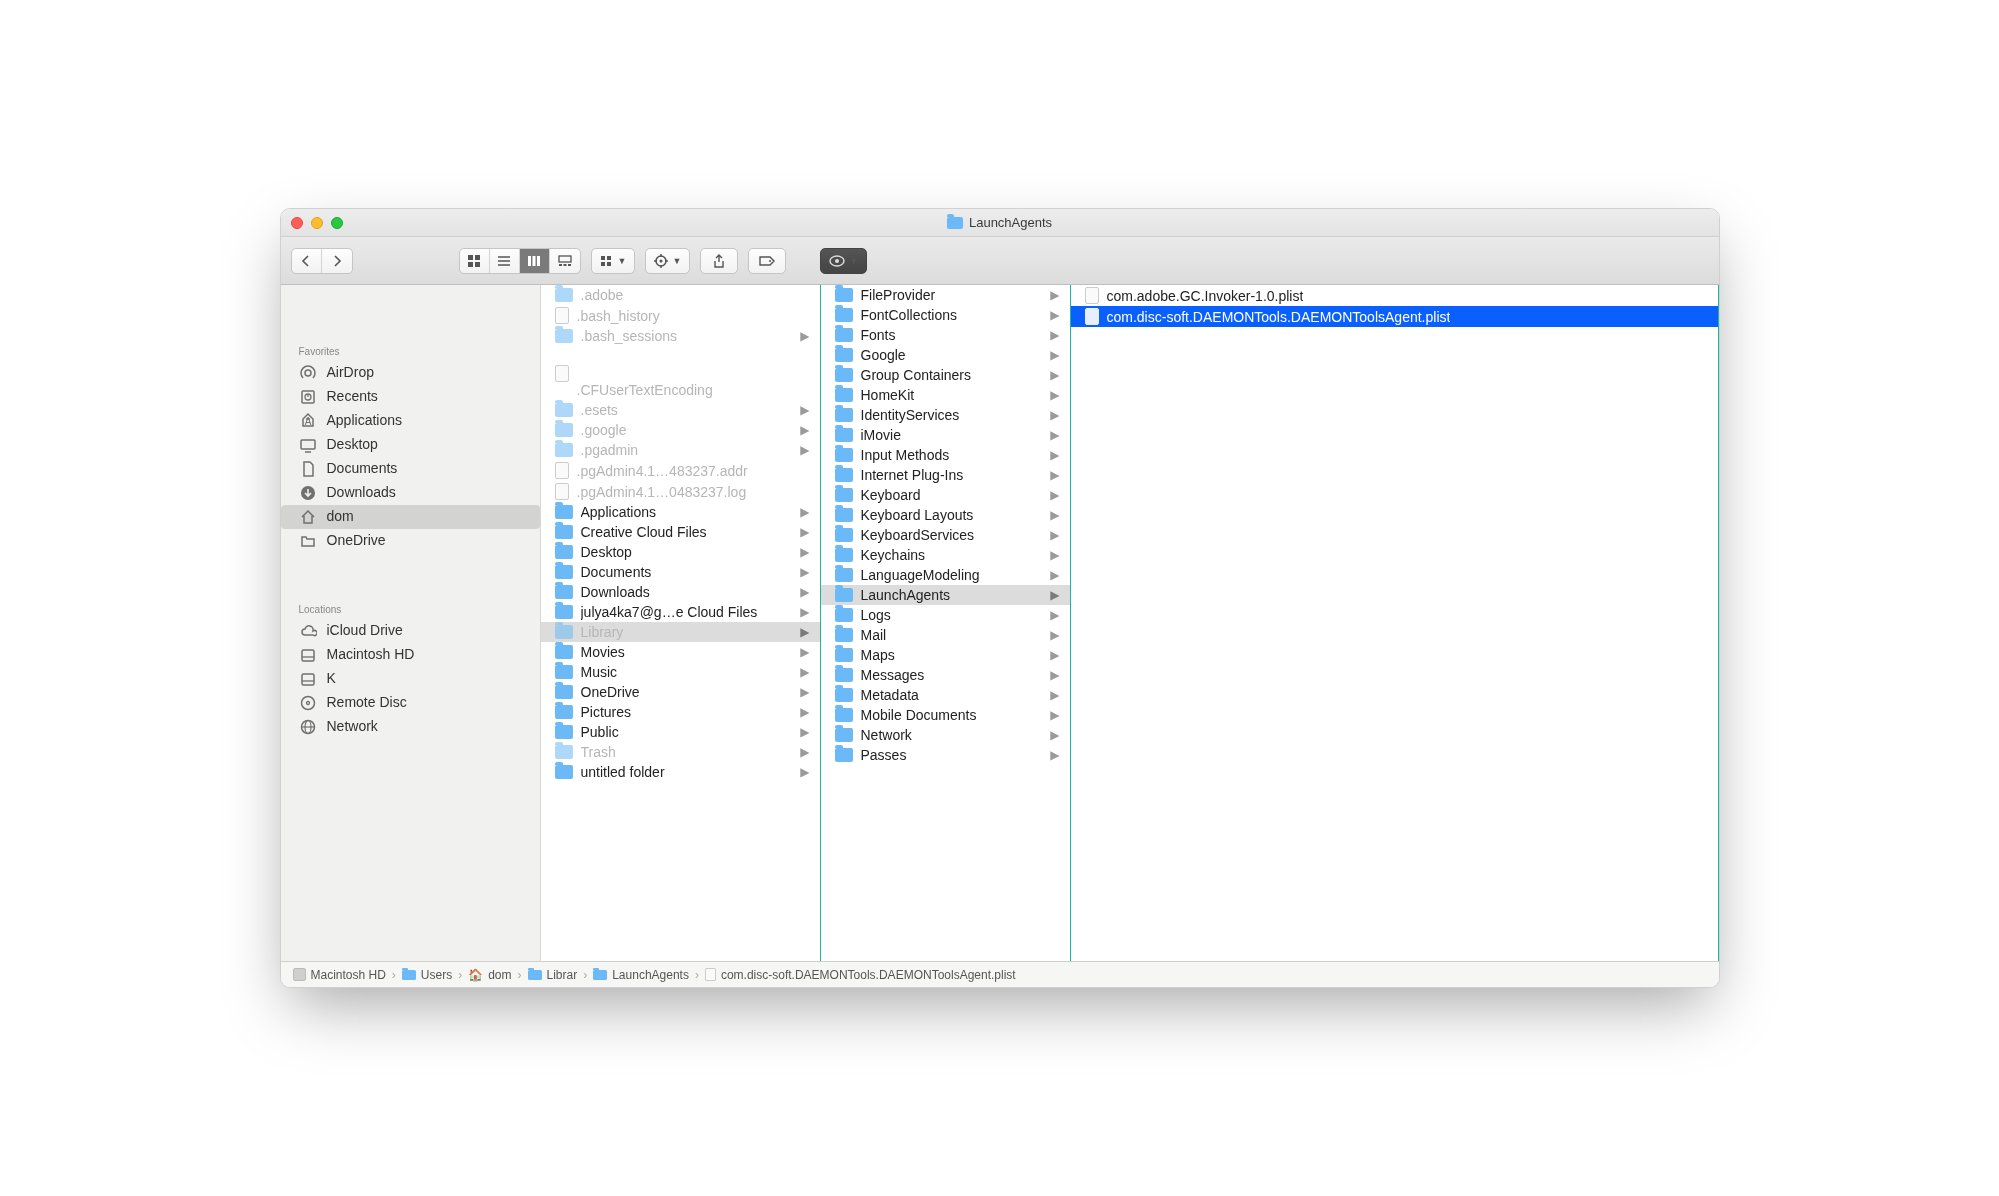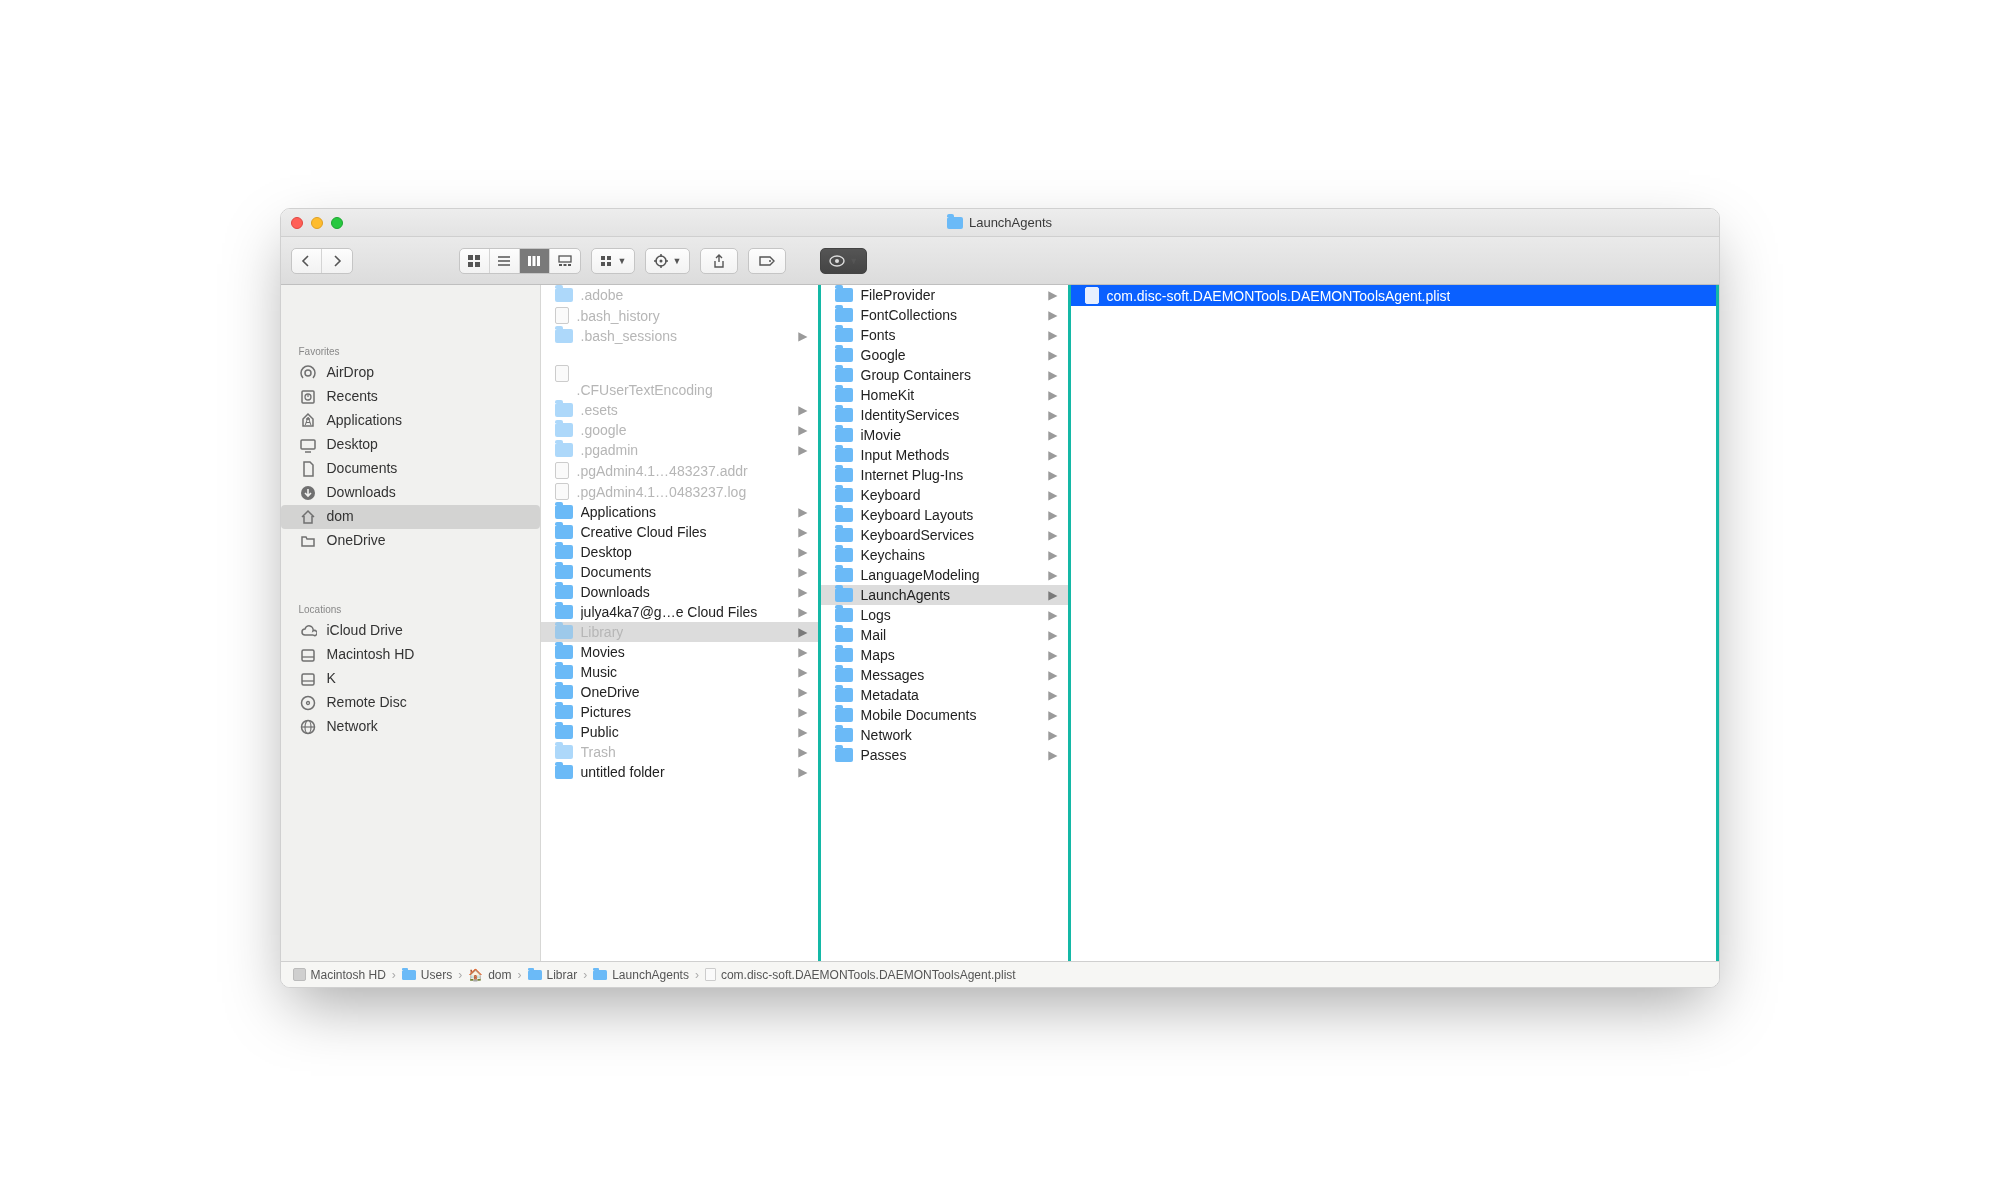--- a/index.html
+++ b/index.html
@@ -43,21 +43,21 @@
 .spacer{width:14px;}
 .searchbox{flex:1;display:flex;align-items:center;border:1px solid #c5c5c5;border-radius:5px;background:#fff;height:26px;padding:0 8px;gap:6px;margin-left:10px;max-width:460px;}
 .searchbox input{border:none;outline:none;flex:1;font-size:13px;background:transparent;}
 .content{flex:1;display:flex;overflow:hidden;}
 .sidebar{width:260px;background:#f1f1ef;border-right:1px solid #d7d7d5;padding:10px 0;overflow-y:auto;}
 .section-header{font-size:10px;color:#888;padding:4px 18px 4px;margin-top:47px;}
 .side-item{display:flex;gap:10px;padding:3px 18px;font-size:14px;color:#333;border-radius:4px;}
 .side-item.selected{background:#d3d3d2;}
 .side-icon{width:18px;height:18px;display:flex;align-items:center;justify-content:center;color:#707070;font-size:15px;}
 .columns{flex:1;display:flex;overflow-x:auto;}
-.col{border-right:3px solid #14b8a6;overflow-y:auto;min-width:250px;}
+.col{border-right:1px solid #14b8a6;overflow-y:auto;min-width:250px;}
 .col:first-child{width:280px;flex-shrink:0;}
 .col:nth-child(2){width:230px;flex-shrink:0;}
 .col:nth-child(3){flex:1;}
 .col-item{display:flex;align-items:center;gap:8px;padding:2px 10px 2px 14px;font-size:14px;color:#222;position:relative;}
 .col-item.dim{color:#b6b6b6;}
 .col-item.dim .folder-icon{opacity:0.55;}
 .col-item.selected{background:#dcdcdc;}
 .col-item.highlight{background:#0a60ff;color:#fff;}
 .col-item.highlight .file-icon{filter:brightness(0) invert(1);opacity:0.9;}
 .folder-icon{width:18px;height:14px;background:#6bbaf7;border-radius:2px;position:relative;flex-shrink:0;}
@@ -531,20 +531,24 @@
             <span style="overflow: hidden; text-overflow: ellipsis; white-space: nowrap;">Network</span>
             <span class="arrow">▶</span>
           </div>
           <div class="col-item">
             <span class="folder-icon"></span>
             <span style="overflow: hidden; text-overflow: ellipsis; white-space: nowrap;">Passes</span>
             <span class="arrow">▶</span>
           </div>
         </div>
         <div class="col">
+          <div class="col-item">
+            <span class="file-icon"></span>
+            <span style="overflow: hidden; text-overflow: ellipsis; white-space: nowrap;">com.adobe.GC.Invoker-1.0.plist</span>
+          </div>
           <div class="col-item highlight">
             <span class="file-icon"></span>
             <span style="overflow: hidden; text-overflow: ellipsis; white-space: nowrap;">com.disc-soft.DAEMONTools.DAEMONToolsAgent.plist</span>
           </div>
         </div>
       </div>
   </div>
 
   <div class="pathbar" id="pathbar">
       <span class="path-seg">

